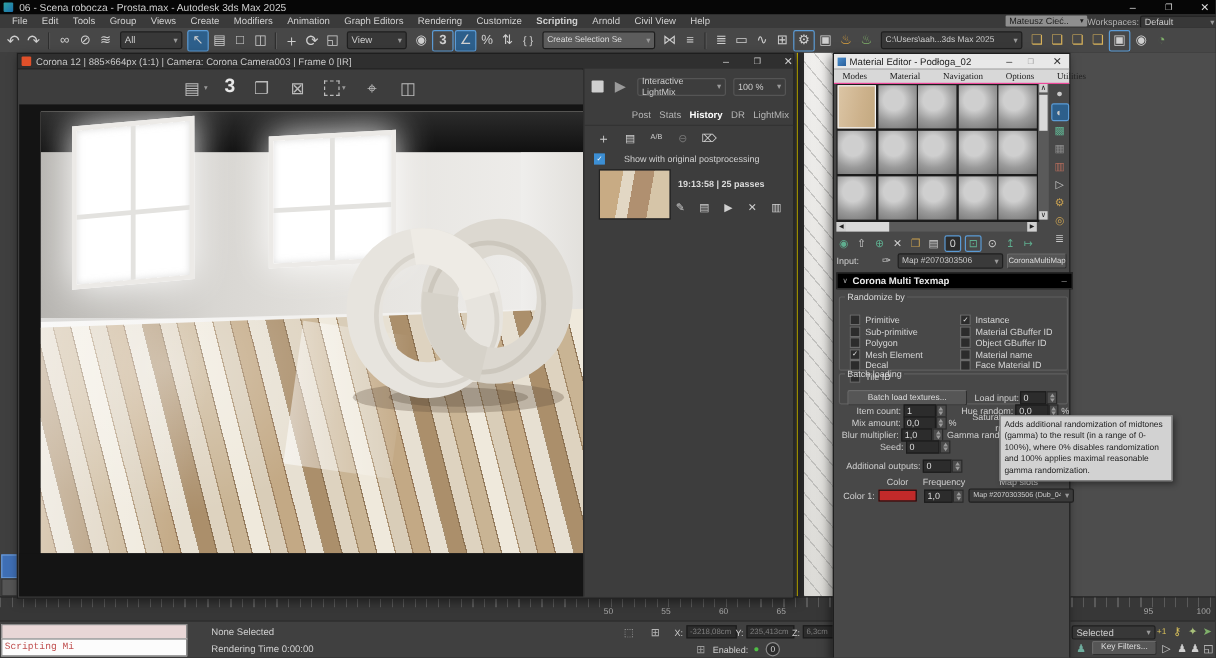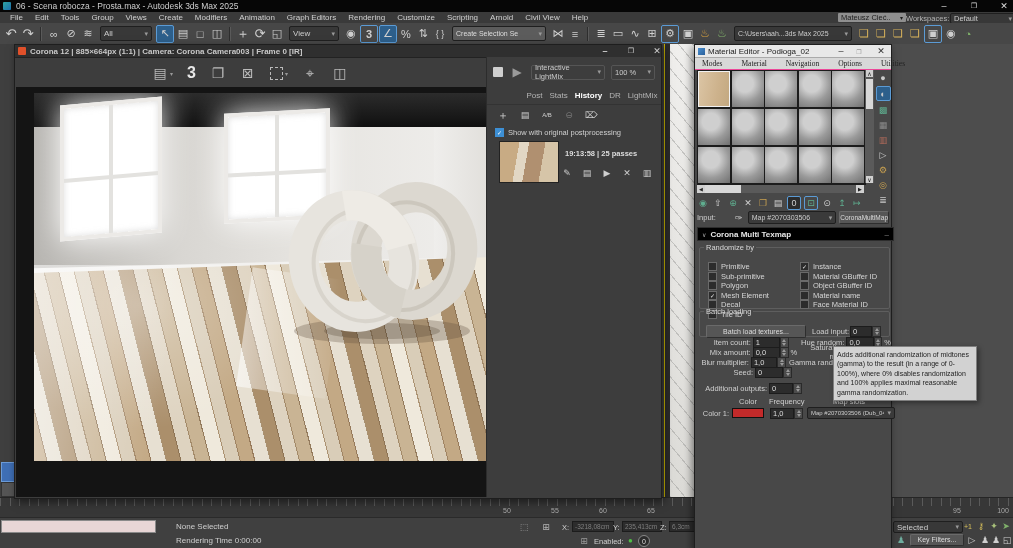--- a/index.html
+++ b/index.html
@@ -60,21 +60,21 @@
   <span style="padding:0 6px;">Edit</span>
   <span style="padding:0 6px;">Tools</span>
   <span style="padding:0 6px;">Group</span>
   <span style="padding:0 6px;">Views</span>
   <span style="padding:0 6px;">Create</span>
   <span style="padding:0 6px;">Modifiers</span>
   <span style="padding:0 6px;">Animation</span>
   <span style="padding:0 6px;">Graph Editors</span>
   <span style="padding:0 6px;">Rendering</span>
   <span style="padding:0 6px;">Customize</span>
-  <span style="padding:0 6px;">Scripting</span>
+  <span style="padding:0 6px;font-weight:bold;">Scripting</span>
   <span style="padding:0 6px;">Arnold</span>
   <span style="padding:0 6px;">Civil View</span>
   <span style="padding:0 6px;">Help</span>
 </div>
 <div class="abs row" style="left:838px;top:13px;width:62px;height:9px;background:#8f8f8f;border-radius:1px;color:#1d1d1d;font-size:7.5px;padding:0 3px;justify-content:space-between;">
   <span>Mateusz Cieć..</span>
     <span style="font-size:6px;">▾</span>
 </div>
 <span class="abs" style="left:906px;top:14px;color:#b5b5b5;font-size:7.5px;">Workspaces:</span>
 <div class="abs dd" style="left:950px;top:13px;width:58px;height:9px;font-size:7.5px;">
@@ -156,20 +156,23 @@
   <span class="tick" style="left:507px;">50</span>
   <span class="tick" style="left:555px;">55</span>
   <span class="tick" style="left:603px;">60</span>
   <span class="tick" style="left:651px;">65</span>
   <span class="tick" style="left:957px;">95</span>
   <span class="tick" style="left:1003px;">100</span>
 </div>
 
 <div class="abs" style="left:0;top:517px;width:1013px;height:31px;background:#404040;border-top:1px solid #2a2a2a;">
   <div class="abs" style="left:1px;top:2px;width:153px;height:11px;background:#e8d6d6;border:1px solid #8a8a8a;"></div>
+  <div class="abs" style="left:1px;top:14px;width:153px;height:13px;background:#fcfcfc;border:1px solid #8a8a8a;display:flex;align-items:center;">
+    <span style="font-family:'Liberation Mono','DejaVu Sans Mono',monospace;font-size:8px;color:#c05050;padding-left:2px;white-space:nowrap;">Scripting Mi</span>
+  </div>
   <span class="abs" style="left:176px;top:4px;color:#cfcfcf;">None Selected</span>
   <span class="abs" style="left:176px;top:18px;color:#cfcfcf;">Rendering Time  0:00:00</span>
   <span class="abs ico sm" style="left:518px;top:3px;color:#9a9a9a;">⬚</span>
   <span class="abs ico sm" style="left:540px;top:3px;color:#b5b5b5;">⊞</span>
   <span class="abs lbl" style="left:562px;top:5px;">X:</span>
   <div class="abs fld" style="left:572px;top:3px;width:36px;color:#7f7f7f;">
       <span style="font-size:6.5px;">-3218,08cm</span>
     </div>
   <span class="abs lbl" style="left:613px;top:5px;">Y:</span>
   <div class="abs fld" style="left:622px;top:3px;width:34px;color:#7f7f7f;">
@@ -194,21 +197,21 @@
   <span class="abs ico sm" style="left:895px;top:16px;color:#6fae9f;">♟</span>
   <div class="abs btn3d" style="left:910px;top:16px;width:52px;height:10px;font-size:7px;line-height:10px;"><span>Key Filters...</span></div>
   <span class="abs ico sm" style="left:966px;top:16px;color:#cfcfcf;">▷</span>
   <span class="abs ico sm" style="left:979px;top:16px;color:#cfcfcf;">♟</span>
   <span class="abs ico sm" style="left:990px;top:16px;color:#cfcfcf;">♟</span>
   <span class="abs ico sm" style="left:1001px;top:16px;color:#cfcfcf;">◱</span>
 </div>
 
 <div class="abs" style="left:14px;top:44px;width:646px;height:453px;background:#3d3d3d;border:1px solid #1e1e1e;box-shadow:2px 3px 8px rgba(0,0,0,.5);z-index:4;">
 
-  <div class="row" style="height:12px;background:#2f2f2f;border-bottom:1px solid #222;font-weight:bold;">
+  <div class="row" style="height:12px;background:#2f2f2f;border-bottom:1px solid #222;">
     <span style="width:8px;height:8px;background:#e0502a;border-radius:1px;margin:0 4px 0 3px;"></span>
     <span style="font-size:8px;color:#c9c9c9;white-space:nowrap;">Corona 12 | 885×664px (1:1) | Camera: Corona Camera003 | Frame 0 [IR]</span>
     <span class="ico sm" style="position:absolute;left:584px;top:0;">–</span>
     <span class="ico sm" style="position:absolute;left:610px;top:0;font-size:7px;">❐</span>
     <span class="ico sm" style="position:absolute;left:636px;top:0;">✕</span>
   </div>
 
   <div class="row" style="height:30px;background:#3d3d3d;justify-content:center;gap:14px;width:470px;">
     <span class="row" style="gap:2px;">
         <span class="ico" style="font-size:14px;color:#bbb;">▤</span>
@@ -299,21 +302,21 @@
       <span style="color:#b5b5b5;">DR</span>
       <span style="color:#b5b5b5;">LightMix</span>
     </div>
     <div class="row" style="height:20px;gap:10px;padding:0 10px;">
       <span class="ico sm" style="font-size:11px;">＋</span>
       <span class="ico sm">▤</span>
       <span class="ico sm" style="font-size:6px;">A/B</span>
       <span class="ico sm" style="color:#777;">⊖</span>
       <span class="ico sm">⌦</span>
     </div>
-    <div class="row" style="height:14px;gap:4px;padding:0 8px;">
+    <div class="row" style="height:14px;gap:16px;padding:0 8px;">
       <span class="cb on" style="background:#3d8fd4;border-color:#3d8fd4;color:#fff;"></span>
       <span style="font-size:7.5px;">Show with original postprocessing</span>
     </div>
     <div class="abs" style="left:8px;top:84px;width:160px;height:54px;font-weight:bold;">
       <div style="position:absolute;left:4px;top:0;width:58px;height:40px;border:1px solid #222;
         background:linear-gradient(100deg,#c8ab84 0 30%,#e2d7c4 30% 45%,#b09070 45% 70%,#d6c5a8 70%);"></div>
       <span style="position:absolute;left:70px;top:8px;font-size:7.5px;color:#ddd;white-space:nowrap;">19:13:58 | 25 passes</span>
       <div class="row" style="position:absolute;left:66px;top:26px;gap:8px;">
         <span class="ico sm">✎</span>
         <span class="ico sm">▤</span>

